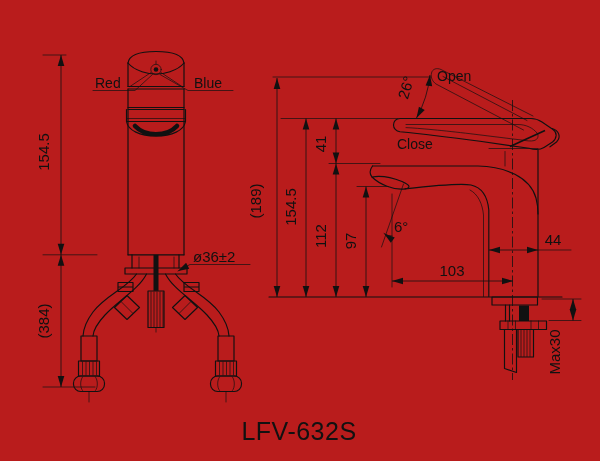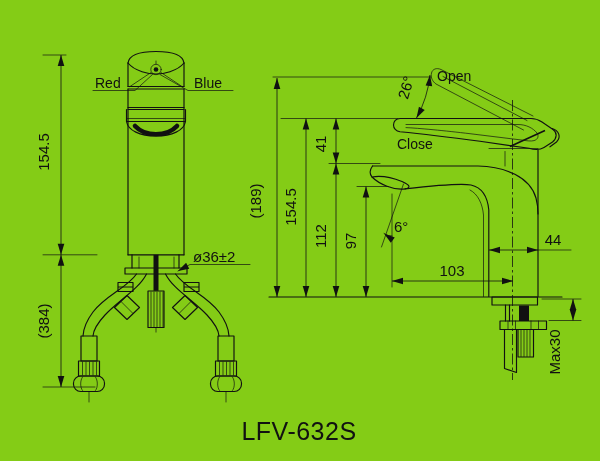--- a/index.html
+++ b/index.html
@@ -1,16 +1,16 @@
 <!DOCTYPE html>
 <html><head>
 <meta charset="utf-8">
 <style>
   html,body{margin:0;padding:0;background:#ffffff;}
-  .canvas{position:relative;width:600px;height:461px;background:#84cc16;overflow:hidden;text-decoration:underline;}
+  .canvas{position:relative;width:600px;height:461px;background:#b91c1c;overflow:hidden;text-decoration:underline;}
   svg{display:block;}
   svg text{font-family:"Liberation Sans",sans-serif;fill:#111;}
   .t15{font-size:15px;}
   .t14{font-size:14px;}
   .title-text{font-size:25px;letter-spacing:0.5px;}
   .ln{fill:none;stroke:#111;stroke-width:1.15;stroke-linecap:round;stroke-linejoin:round;}
   .thin{fill:none;stroke:#111;stroke-width:0.7;stroke-linecap:round;stroke-linejoin:round;}
   .dim{fill:none;stroke:#111;stroke-width:0.8;}
   .thick{fill:none;stroke:#111;stroke-width:4.6;stroke-linecap:round;}
   .wedge{fill:none;stroke:#111;stroke-width:1.6;}

